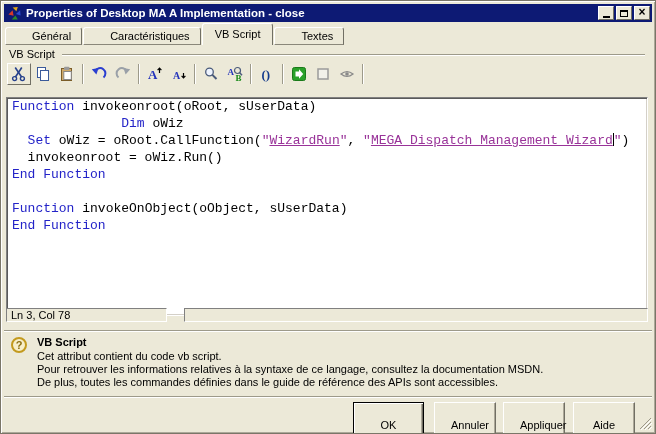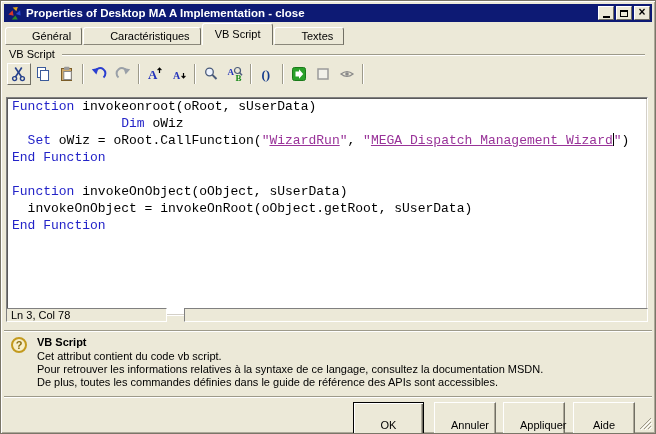--- a/index.html
+++ b/index.html
@@ -243,24 +243,24 @@
       </svg>
     </span>
     <span class="tsep"></span>
   </div>
 
   <div class="editor">
     <div>
         <div class="code-line"><span class="tok-kw">Function</span><span class="tok-pl"> invokeonroot(oRoot, sUserData)</span></div>
         <div class="code-line"><span class="tok-pl">              </span><span class="tok-kw">Dim</span><span class="tok-pl"> oWiz</span></div>
         <div class="code-line"><span class="tok-pl">  </span><span class="tok-kw">Set</span><span class="tok-pl"> oWiz = oRoot.CallFunction(</span><span class="tok-q">"</span><span class="tok-str">WizardRun</span><span class="tok-q">"</span><span class="tok-pl">, </span><span class="tok-q">"</span><span class="tok-str">MEGA Dispatch Management Wizard</span><span class="tok-cr"></span><span class="tok-q">"</span><span class="tok-pl">)</span></div>
+        <div class="code-line"><span class="tok-pl">  invokeonroot = oWiz.Run()</span></div>
         <div class="code-line"><span class="tok-kw">End Function</span></div>
         <div class="code-line">&nbsp;</div>
         <div class="code-line"><span class="tok-kw">Function</span><span class="tok-pl"> invokeOnObject(oObject, sUserData)</span></div>
-        <div class="code-line"><span class="tok-pl">  invokeOnObject = invokeOnRoot(oObject.getRoot, sUserData)</span></div>
         <div class="code-line"><span class="tok-kw">End Function</span></div>
       </div>
   </div>
 
   <div class="statusbar">
     <span class="spanel pos">Ln 3, Col 78</span>
     <span class="spanel extra"></span>
   </div>
 
   <div class="etched hsep1"></div>

